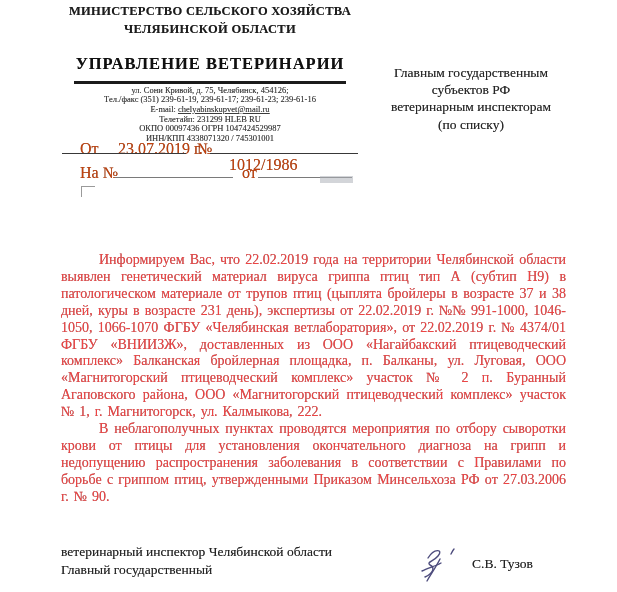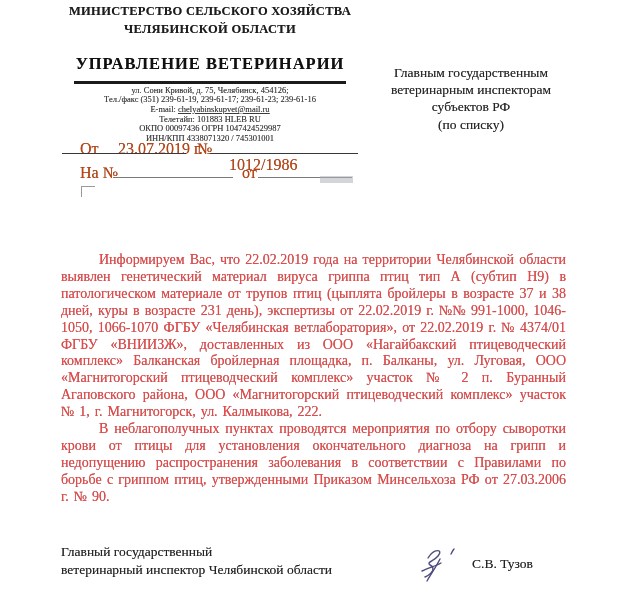--- a/index.html
+++ b/index.html
@@ -44,30 +44,30 @@
     <div class="lh-ministry">ЧЕЛЯБИНСКОЙ ОБЛАСТИ</div>
     <div class="lh-title">УПРАВЛЕНИЕ ВЕТЕРИНАРИИ</div>
     <div class="lh-rule"></div>
     <div class="lh-contacts">
       <div>ул. Сони Кривой, д. 75, Челябинск, 454126;</div>
       <div>Тел./факс (351) 239-61-19, 239-61-17; 239-61-23; 239-61-16</div>
       <div>
         <span>E-mail:</span>
         <span class="lh-email">chelyabinskupvet@mail.ru</span>
       </div>
-      <div>Телетайп: 101883 HLEB RU</div>
+      <div>Телетайп: 231299 HLEB RU</div>
       <div>ОКПО 00097436 ОГРН 1047424529987</div>
       <div>ИНН/КПП 4338071320 / 745301001</div>
     </div>
   </header>
 
   <div class="addressee">
     <div>Главным государственным</div>
+    <div>субъектов РФ</div>
     <div>ветеринарным инспекторам</div>
-    <div>субъектов РФ</div>
     <div>(по списку)</div>
   </div>
 
   <span class="ref-label" style="left:80px;top:140px;">От</span>
   <span class="ref-label" style="left:118px;top:140px;">23.07.2019 г.</span>
   <div class="u-line" style="left:62px;top:140px;width:124px;height:13px;"></div>
   <span class="ref-label" style="left:197px;top:140px;">№</span>
   <span class="ref-label" style="left:229px;top:156px;text-align:center;">1012/1986</span>
   <div class="u-line" style="left:210px;top:140px;width:148px;height:13px;"></div>
 
@@ -79,22 +79,22 @@
 
   <div class="corner-mark"></div>
 
   <main class="body-text">
     <p>Информируем Вас, что 22.02.2019 года на территории Челябинской области выявлен генетический материал вируса гриппа птиц тип А (субтип Н9) в патологическом материале от трупов птиц (цыплята бройлеры в возрасте 37 и 38 дней, куры в возрасте 231 день), экспертизы от 22.02.2019 г. №№ 991-1000, 1046-1050, 1066-1070 ФГБУ «Челябинская ветлаборатория», от 22.02.2019 г. № 4374/01 ФГБУ «ВНИИЗЖ», доставленных из ООО «Нагайбакский птицеводческий комплекс» Балканская бройлерная площадка, п. Балканы, ул. Луговая, ООО «Магнитогорский птицеводческий комплекс» участок № 2 п. Буранный Агаповского района, ООО «Магнитогорский птицеводческий комплекс» участок № 1, г. Магнитогорск, ул. Калмыкова, 222.</p>
     <p>В неблагополучных пунктах проводятся мероприятия по отбору сыворотки крови от птицы для установления окончательного диагноза на грипп и недопущению распространения заболевания в соответствии с Правилами по борьбе с гриппом птиц, утвержденными Приказом Минсельхоза РФ от 27.03.2006 г. № 90.</p>
   </main>
 
   <footer>
     <div class="sig-title">
+      <div>ветеринарный инспектор Челябинской области</div>
       <div>Главный государственный</div>
-      <div>ветеринарный инспектор Челябинской области</div>
     </div>
     <svg class="sig-scribble" width="56" height="42" viewBox="0 0 56 42">
       <g fill="none" stroke="#4d4c7d" stroke-width="1.4" stroke-linecap="round">
         <path d="M18,14 C24,4 34,5 28,12 C24,17 16,18 20,21 C26,24 22,30 15,33"></path>
         <path d="M30,15 C26,23 21,30 17,37"></path>
         <path d="M12,27 C18,24 26,22 31,19"></path>
         <path d="M41,10 C42,8 43,6 44,5"></path>
       </g>
     </svg>
     <div class="sig-name">С.В. Тузов</div>

